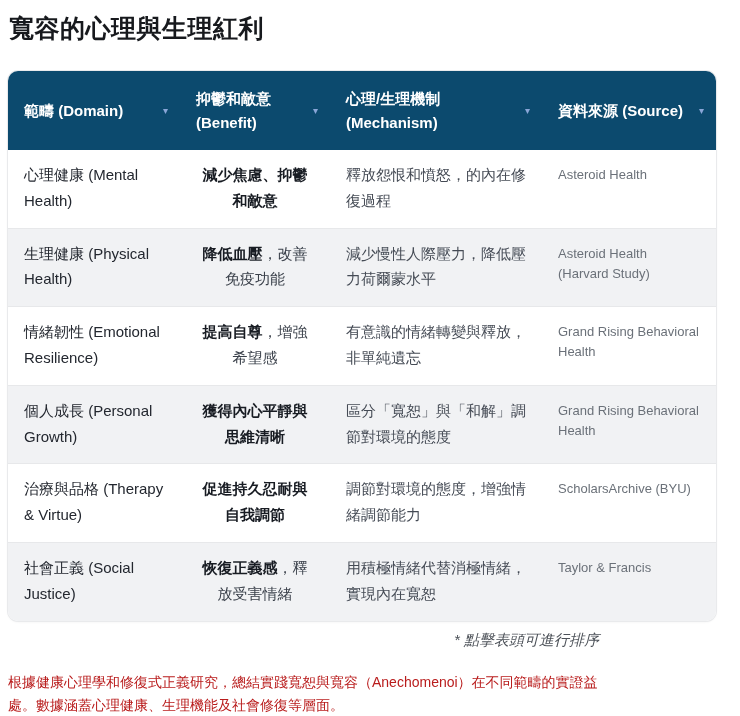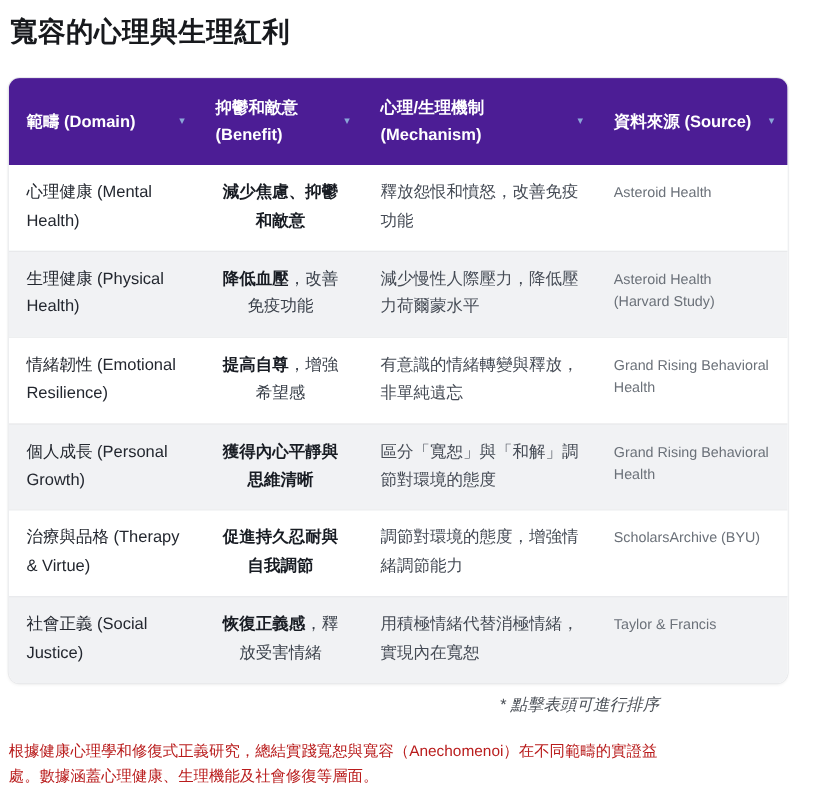--- a/index.html
+++ b/index.html
@@ -26,21 +26,21 @@
     margin: 26px 0 0 8px;
     width: 708px;
     border-radius: 10px;
     overflow: hidden;
     box-shadow: 0 0 0 1px #e9eaec, 0 1px 3px rgba(0,0,0,0.06);
     background: #ffffff;
   }
   .thead {
     display: grid;
     grid-template-columns: 172px 150px 212px 174px;
-    background: #4c1d95;
+    background: #0c4a6e;
     height: 79px;
   }
   .th {
     display: flex;
     align-items: center;
     justify-content: space-between;
     padding: 0 12px 0 16px;
     color: #ffffff;
     cursor: pointer;
   }
@@ -124,21 +124,21 @@
         </div>
         <span class="sort-arrow">▾</span>
       </div>
     </div>
 
     <div class="tbody">
 
       <div class="row">
         <div class="cell domain">心理健康 (Mental Health)</div>
         <div class="cell benefit"><span class="b">減少焦慮、抑鬱和敵意</span><span></span></div>
-        <div class="cell mechanism">釋放怨恨和憤怒，改善免疫功能</div>
+        <div class="cell mechanism">釋放怨恨和憤怒，的內在修復過程</div>
         <div class="cell source">Asteroid Health</div>
       </div>
 
       <div class="row">
         <div class="cell domain">生理健康 (Physical Health)</div>
         <div class="cell benefit"><span class="b">降低血壓</span><span>，改善免疫功能</span></div>
         <div class="cell mechanism">減少慢性人際壓力，降低壓力荷爾蒙水平</div>
         <div class="cell source">Asteroid Health (Harvard Study)</div>
       </div>
 

